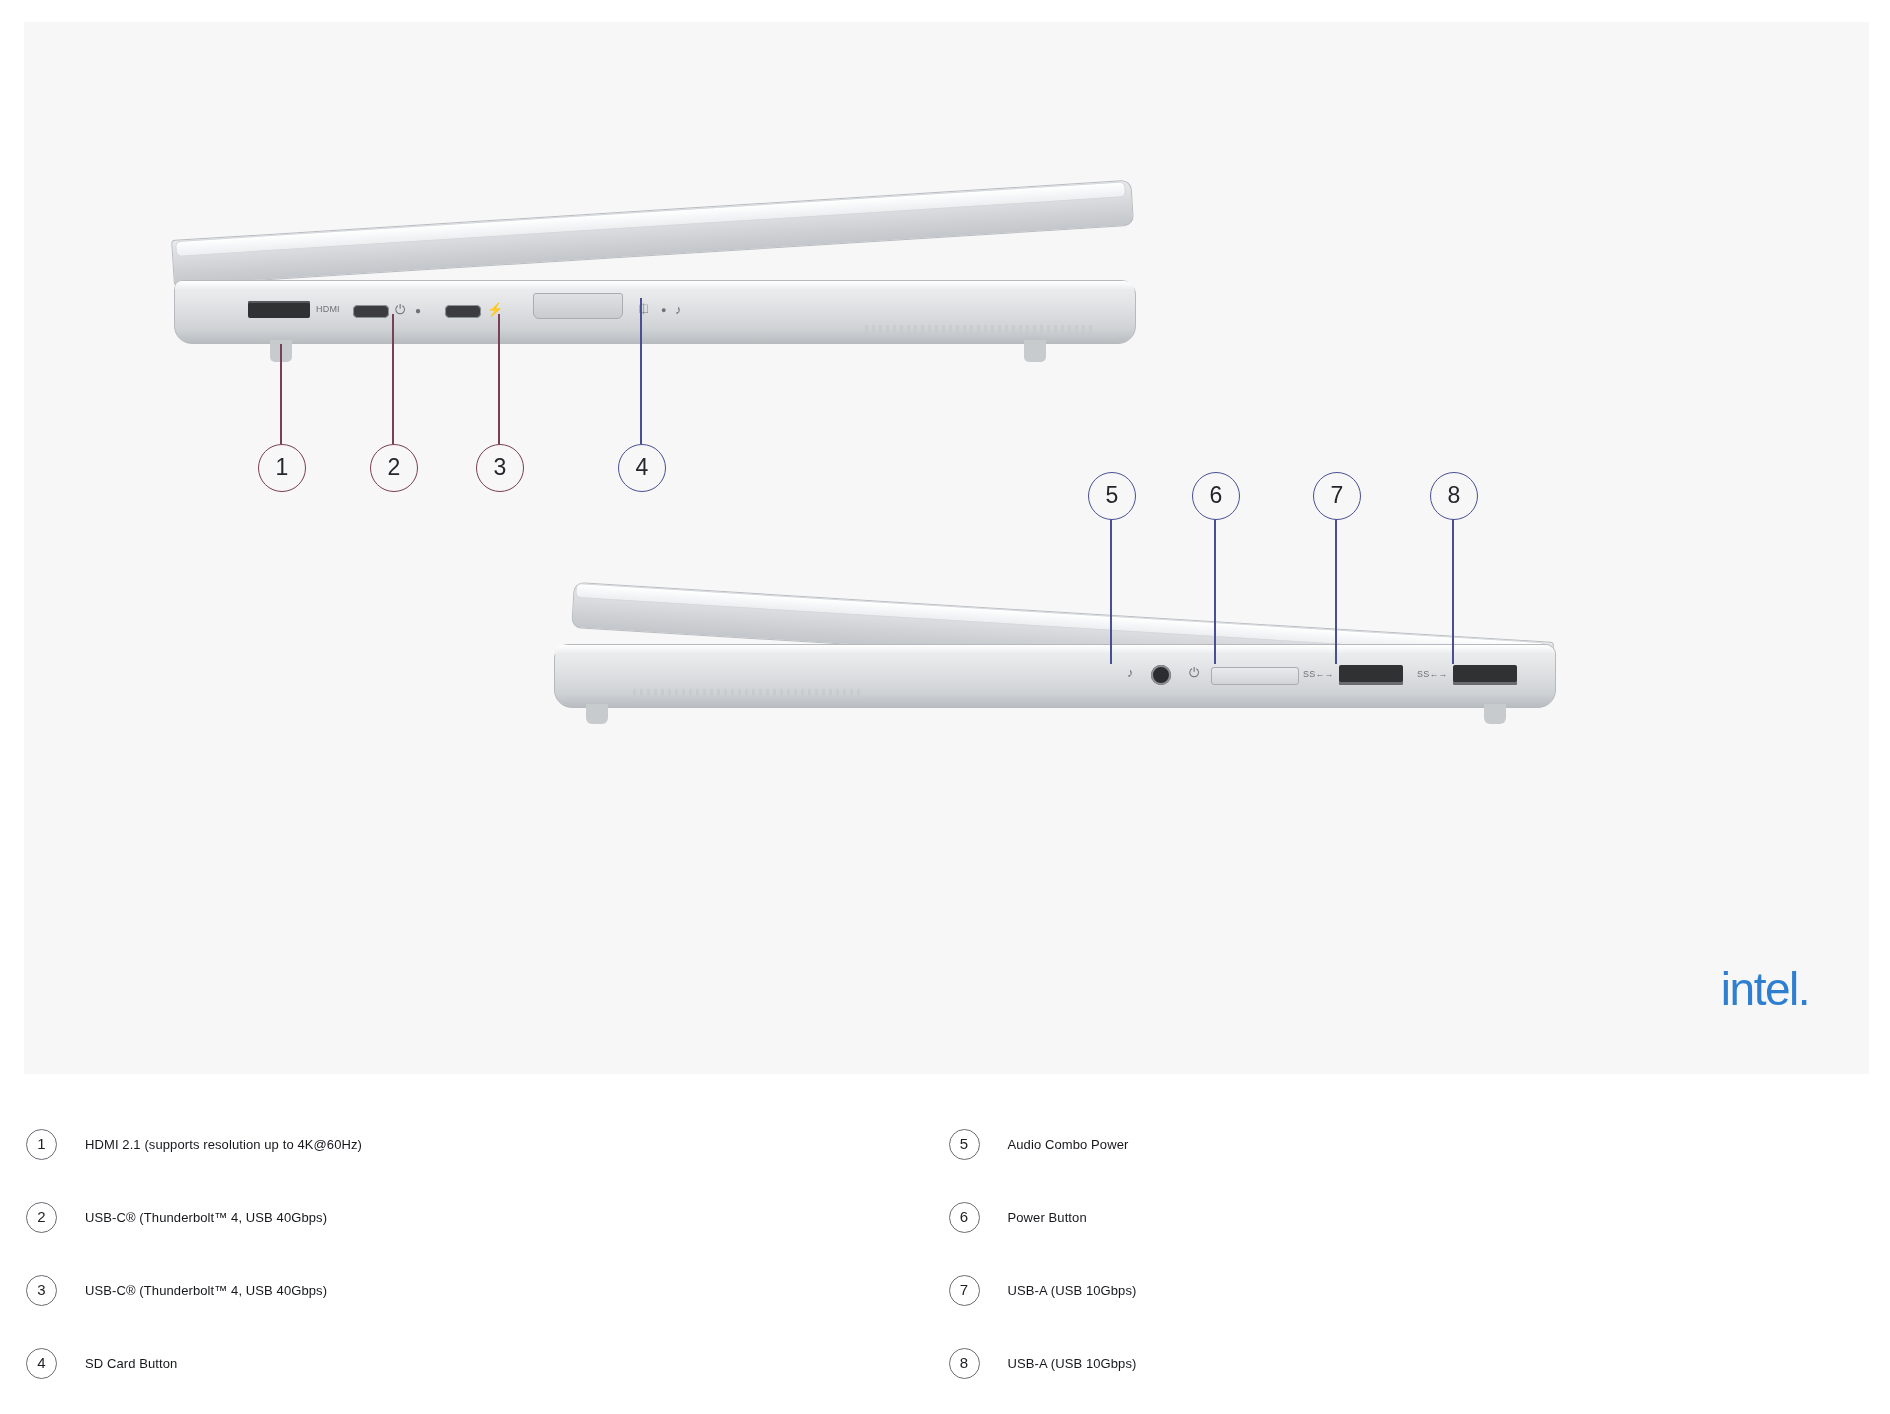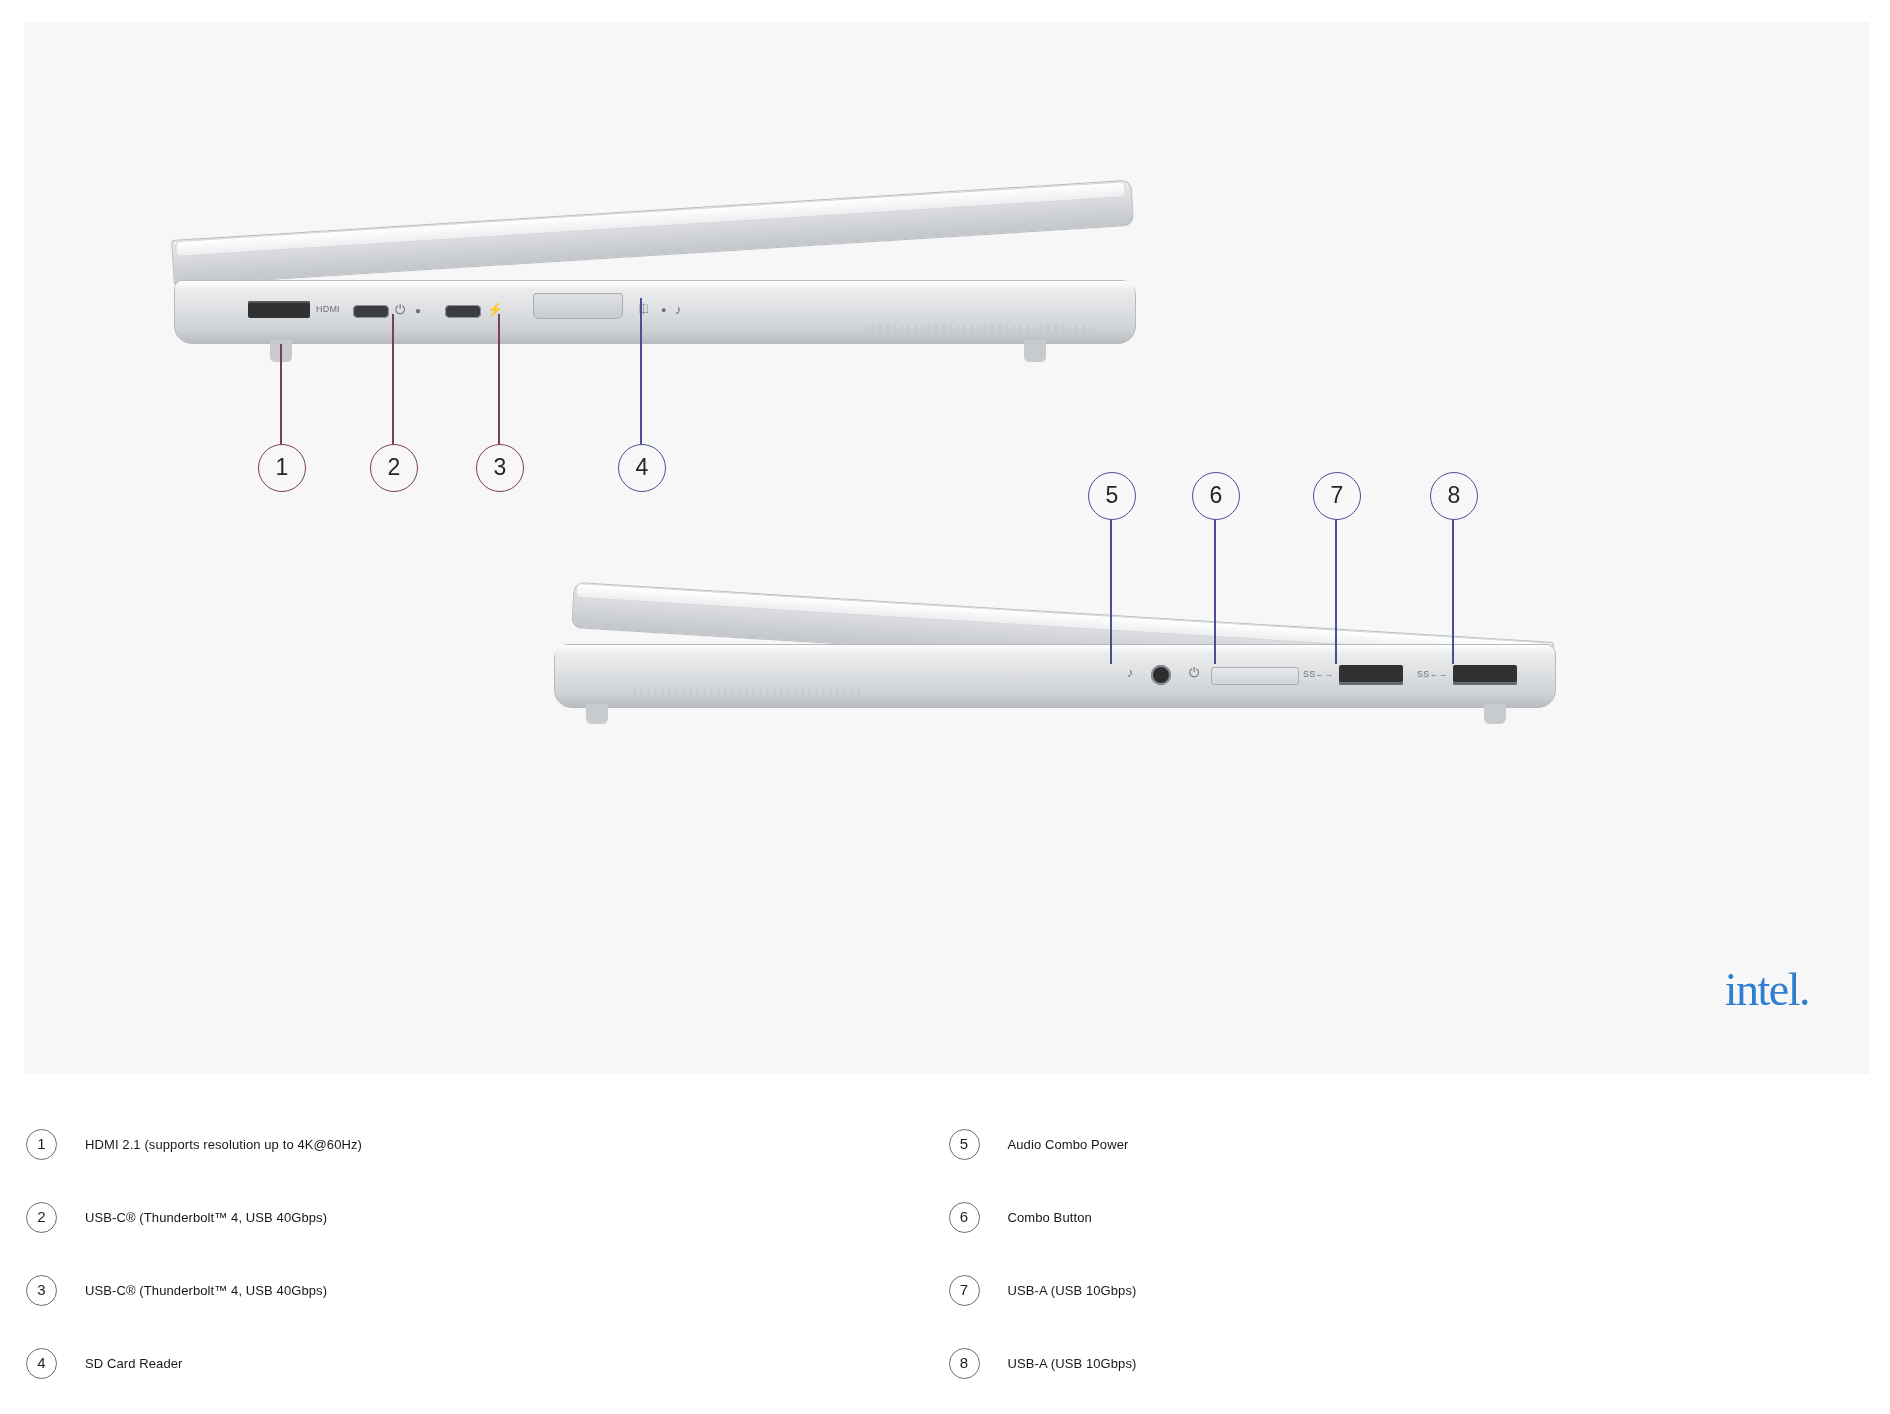--- a/index.html
+++ b/index.html
@@ -122,21 +122,21 @@
   .callout-bubble.mag { border-color: #7a3f55; }
 
   
   .intel {
     position: absolute;
     right: 60px;
     bottom: 58px;
     font-size: 46px;
     letter-spacing: -1.5px;
     color: #2f7fd0;
-    font-family: Liberation Serif, serif;
+    font-family: Liberation Sans, sans-serif;
     margin-top: 28px;
   }
   .intel .dot { color: #2f7fd0; }
 
   
   .legend {
     position: absolute;
     left: 24px;
     top: 1108px;
     width: 1845px;
@@ -282,32 +282,32 @@
       <div class="legend-item">
         <span class="legend-num">2</span>
         <span class="legend-text">USB-C® (Thunderbolt™ 4, USB 40Gbps)</span>
       </div>
       <div class="legend-item">
         <span class="legend-num">3</span>
         <span class="legend-text">USB-C® (Thunderbolt™ 4, USB 40Gbps)</span>
       </div>
       <div class="legend-item">
         <span class="legend-num">4</span>
-        <span class="legend-text">SD Card Reader</span>
+        <span class="legend-text">SD Card Button</span>
       </div>
     </div>
 
     <div class="legend-col">
       <div class="legend-item">
         <span class="legend-num">5</span>
         <span class="legend-text">Audio Combo Power</span>
       </div>
       <div class="legend-item">
         <span class="legend-num">6</span>
-        <span class="legend-text">Combo Button</span>
+        <span class="legend-text">Power Button</span>
       </div>
       <div class="legend-item">
         <span class="legend-num">7</span>
         <span class="legend-text">USB-A (USB 10Gbps)</span>
       </div>
       <div class="legend-item">
         <span class="legend-num">8</span>
         <span class="legend-text">USB-A (USB 10Gbps)</span>
       </div>
     </div>

